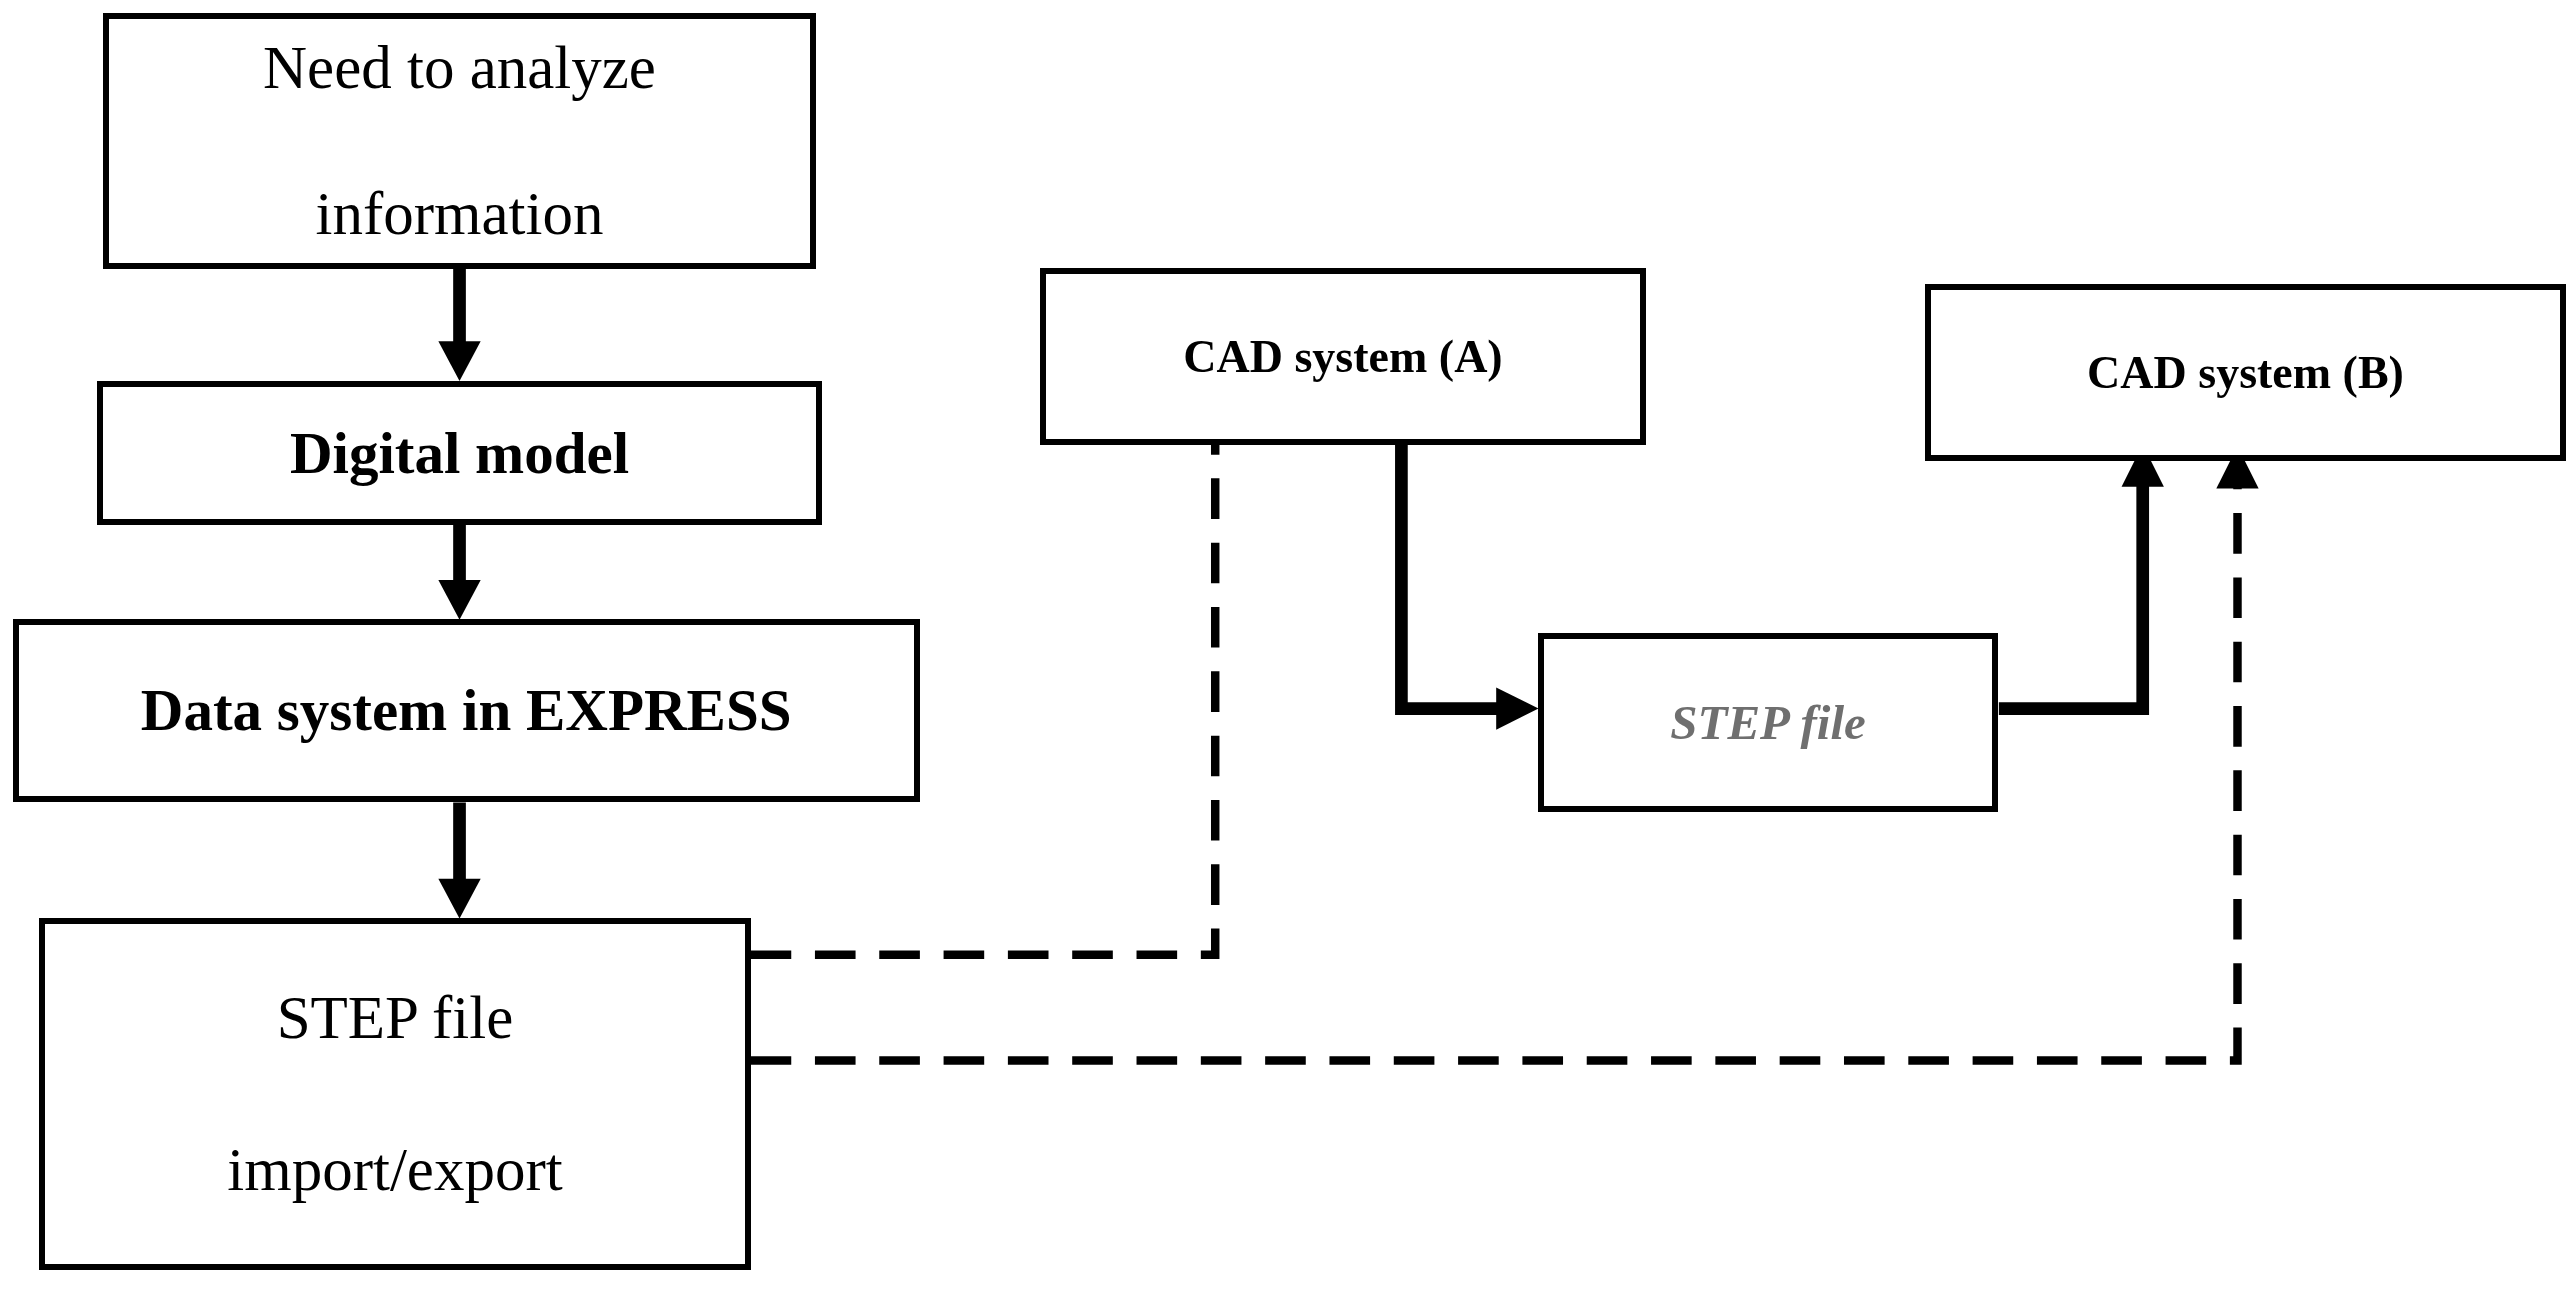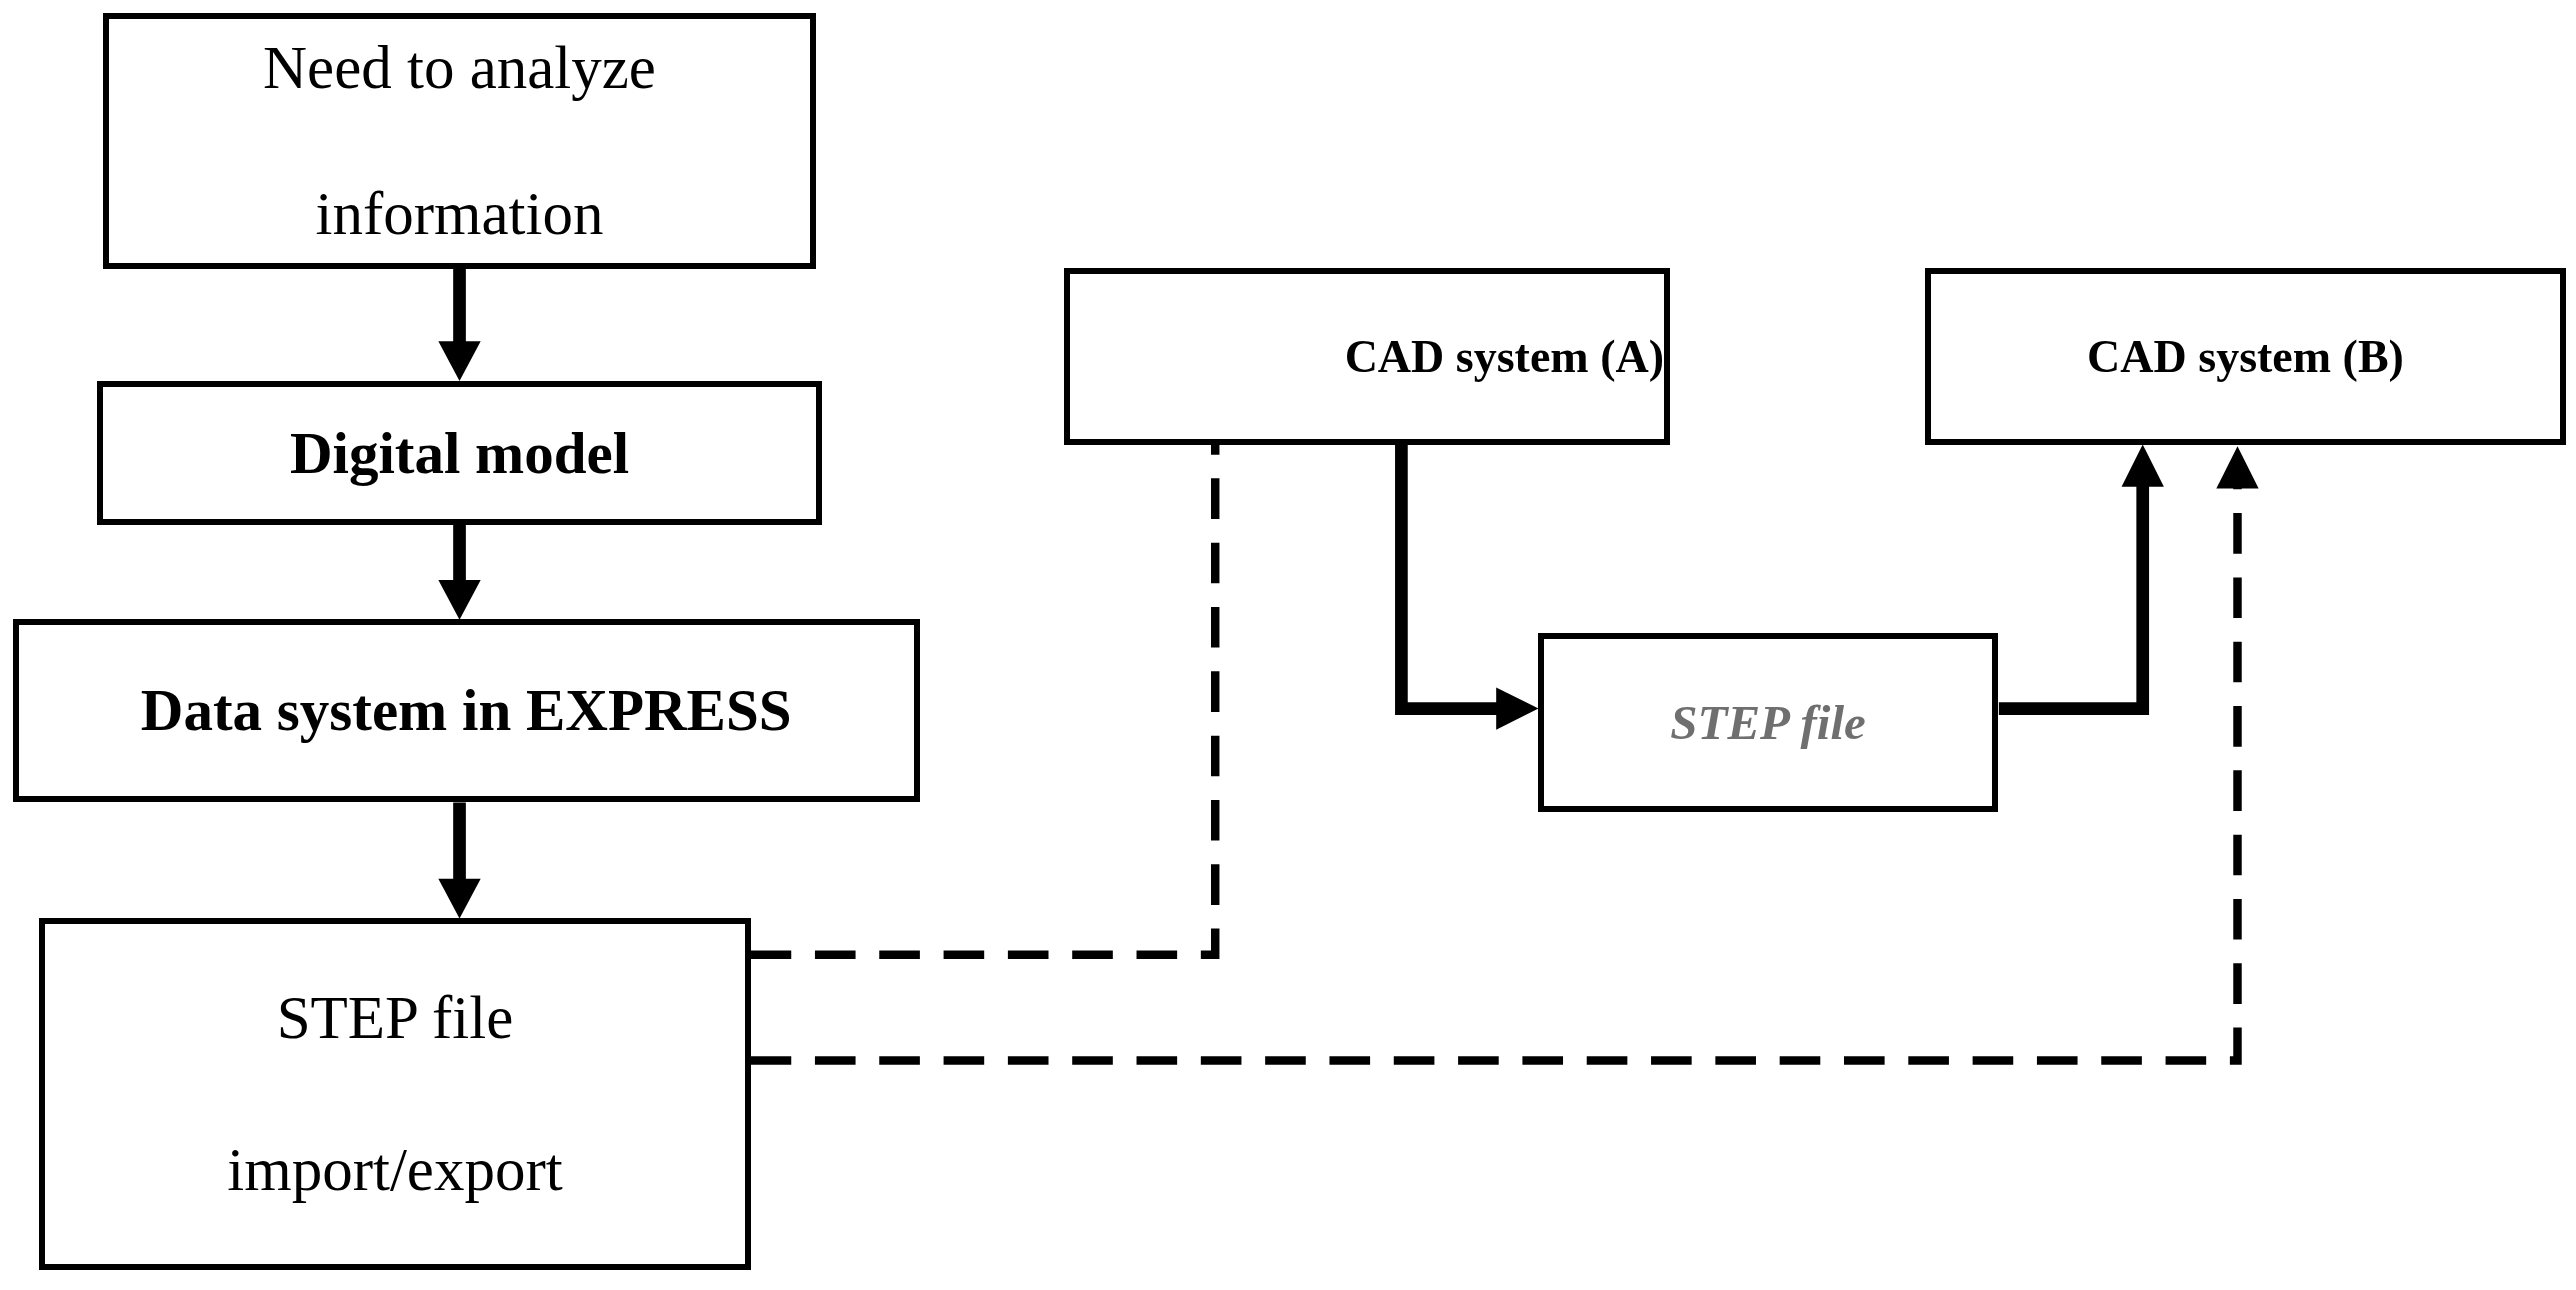--- a/index.html
+++ b/index.html
@@ -34,22 +34,22 @@
     justify-content: center;
     text-align: center;
     gap: 42px;
   }
   .box .line { display: block; }
 
   #need-box      { left: 103px;  top: 12.7px;   width: 713px; height: 256px; font-size: 61px; line-height: 1.7; font-weight: 400; }
   #digital-box   { left: 97px;  top: 381px;  width: 725px; height: 144px; font-size: 59px; font-weight: 700; text-align: center; }
   #express-box   { left: 12.7px;   top: 619px;  width: 907px; height: 183px; font-size: 59px; line-height: 1.75; font-weight: 700; }
   #stepio-box    { left: 39px;   top: 918px; width: 712px; height: 352px; font-size: 61px; line-height: 1.8; font-weight: 400; }
-  #cada-box      { left: 1064px; top: 268px;  width: 606px; height: 177px; font-size: 46px; font-weight: 700; align-items: flex-end; }
-  #cadb-box      { left: 1925px; top: 268px;  width: 641px; height: 177px; font-size: 46px; font-weight: 700; }
+  #cada-box      { left: 1040px; top: 268px;  width: 606px; height: 177px; font-size: 46px; font-weight: 700; }
+  #cadb-box      { left: 1925px; top: 284px;  width: 641px; height: 177px; font-size: 46px; font-weight: 700; }
   #stepfile-box  { left: 1538px; top: 633px;  width: 460px; height: 179px; font-size: 49px; font-weight: 700; font-style: italic; color: #6f6f6f; }
 </style>
 </head>
 <body>
 
 <div id="canvas">
 
   <svg id="wires" viewBox="0 0 3044 1525" xmlns="http://www.w3.org/2000/svg">
 
     <g stroke="#000000" fill="#000000">

